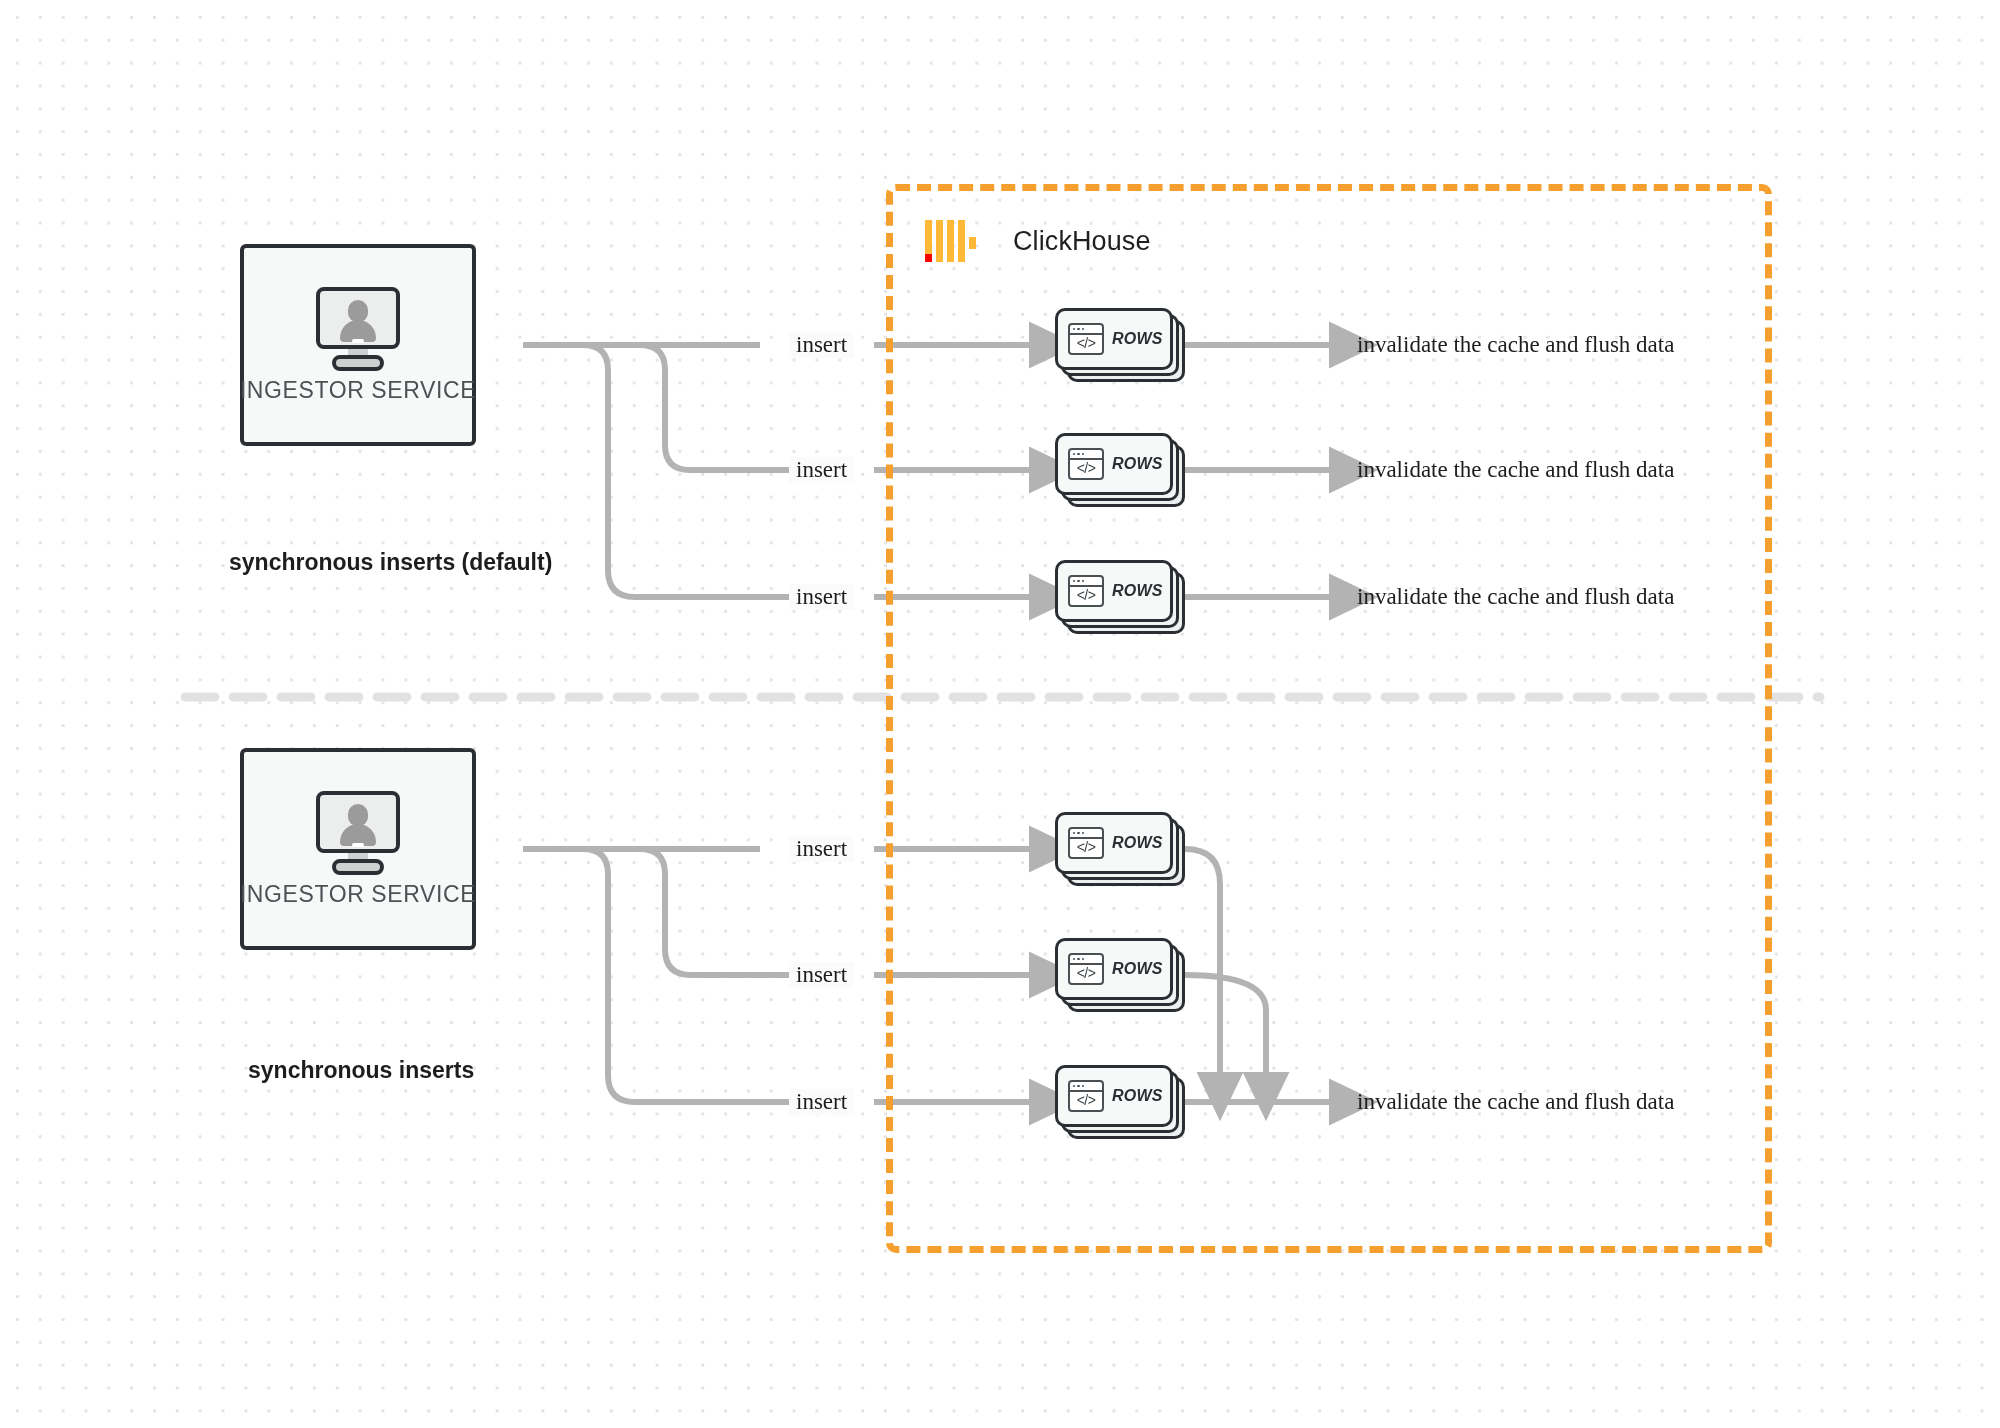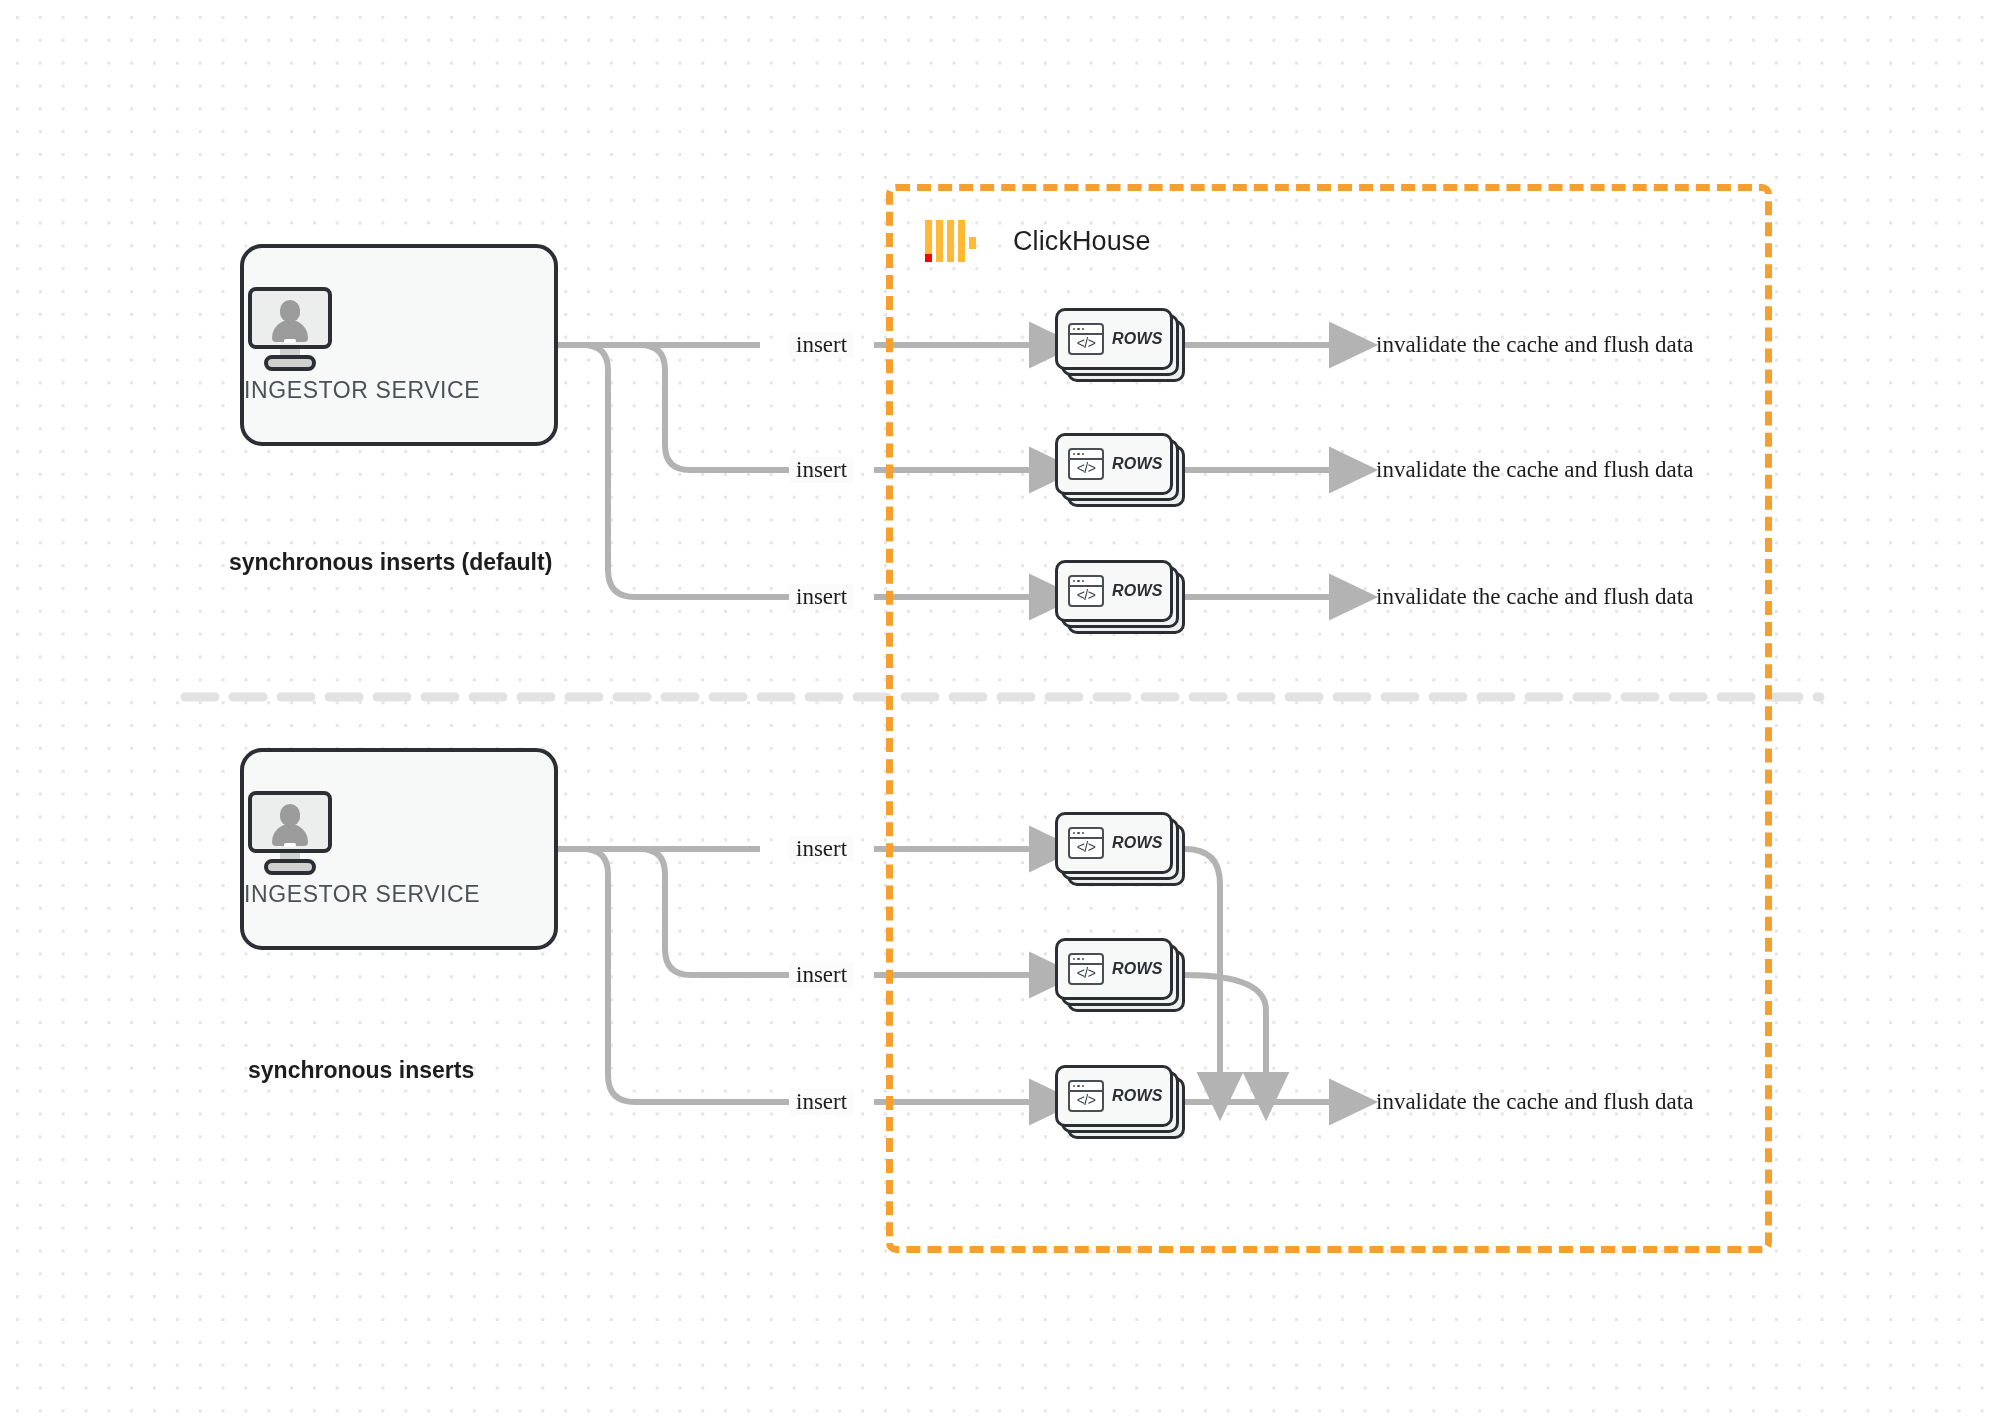--- a/index.html
+++ b/index.html
@@ -75,29 +75,29 @@
   .ch-title {
     font-size: 27px;
     color: #1f1f1f;
     white-space: nowrap;
     letter-spacing: 0.1px;
   }
 
   
   .ingestor {
     position: absolute;
-    width: 318px;
+    width: 236px;
     height: 202px;
     background: #f7f8f8;
     border: 4px solid #2b2f33;
-    border-radius: 22px;
+    border-radius: 6px;
     box-sizing: border-box;
     display: flex;
     flex-direction: column;
-    align-items: flex-start;
+    align-items: center;
     justify-content: center;
   }
   .monitor {
     position: relative;
     width: 92px;
     height: 84px;
     margin-bottom: 6px;
   }
   .monitor .screen {
     position: absolute;
@@ -273,21 +273,20 @@
     background: transparent;
     transform: translateY(-50%);
     font-family: Liberation Serif, serif;
   }
   .edge-label.insert {
     background: #fbfbfb;
     padding: 0 7px;
   }
   .edge-label.outcome {
     color: #1d1d1d;
-    margin-left: 19px;
   }
 </style>
 </head>
 <body>
 
 <div id="canvas">
 
   <svg id="edges" viewBox="0 0 2000 1428">
     <defs>
       <marker id="arrow-right" markerWidth="9" markerHeight="9" refX="1" refY="4.5" orient="auto" markerUnits="strokeWidth">

